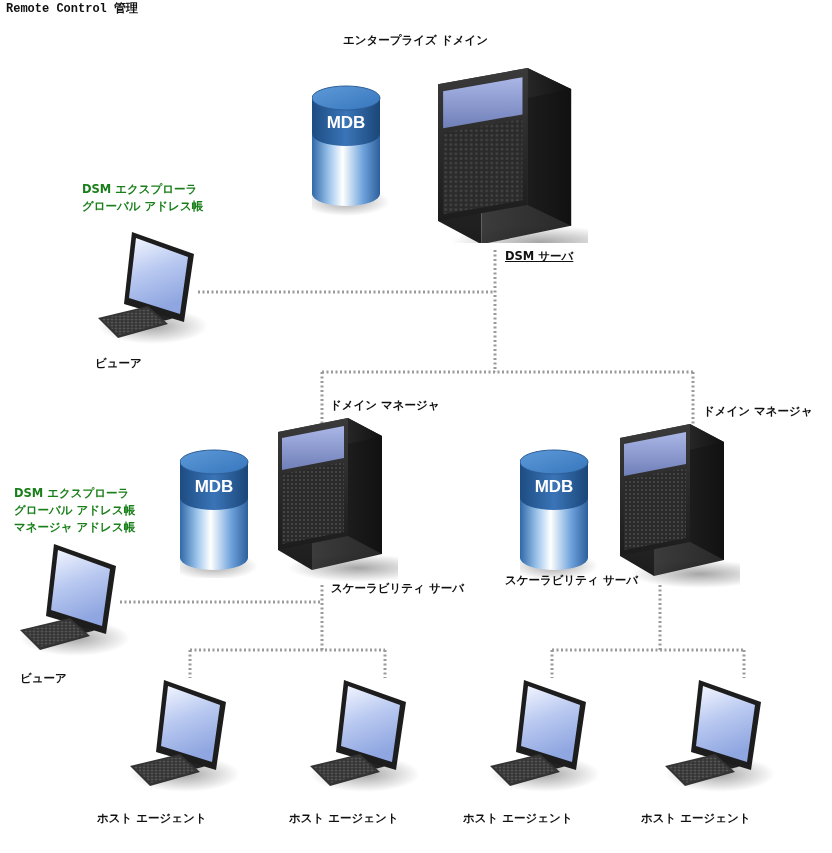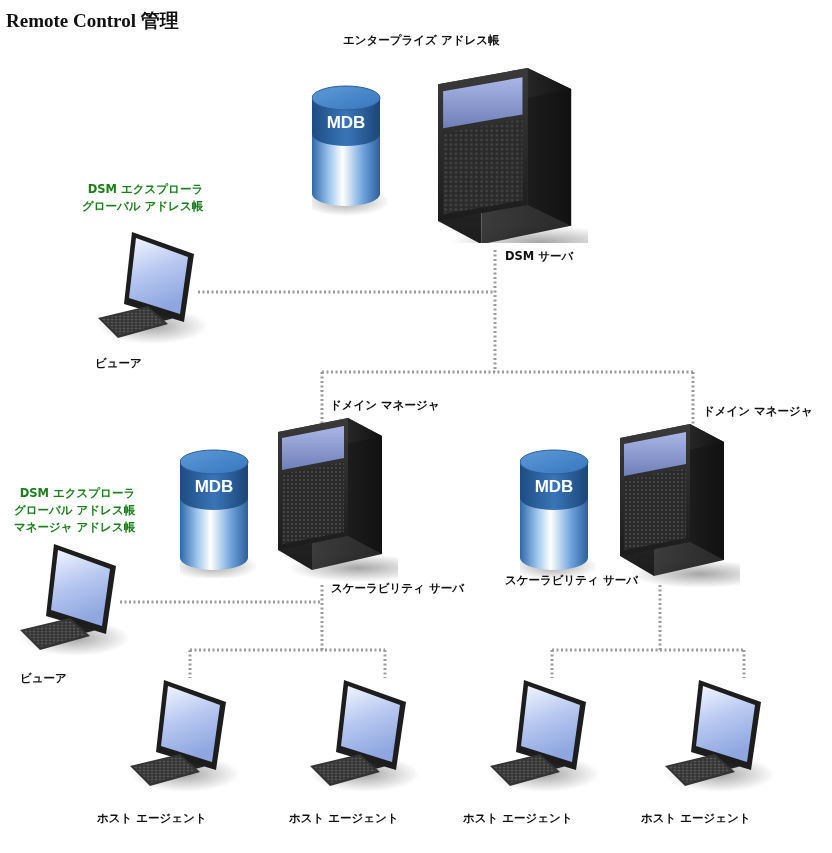--- a/index.html
+++ b/index.html
@@ -1,19 +1,19 @@
 <!DOCTYPE html>
 <html><head>
 <meta charset="utf-8">
 <style>
   html, body { margin: 0; padding: 0; background: #ffffff; }
   body { width: 832px; height: 853px; position: relative; overflow: hidden; font-family: "DejaVu Sans", "Liberation Sans", sans-serif; }
-  .title { position: absolute; left: 6px; top: 8px; font-size: 19px; font-weight: bold; color: #111; font-family: Liberation Serif, serif; }
+  .title { position: absolute; left: 6px; top: 0; font-size: 12px; font-weight: bold; color: #111; font-family: Liberation Mono, monospace; }
   .lbl { position: absolute; font-size: 11.5px; font-weight: bold; color: #111; white-space: nowrap; line-height: 17px; }
-  .lbl.green { color: #1a7f1a; text-align: right; }
+  .lbl.green { color: #1a7f1a; text-align: left; }
   svg.wires { position: absolute; left: 0; top: 0; }
   .node { position: absolute; }
 </style>
 </head>
 <body>
 
 <svg width="0" height="0" style="position:absolute">
   <defs>
     <linearGradient id="dbSide" x1="0" x2="1" y1="0" y2="0">
       <stop offset="0" stop-color="#2f68a8"></stop>
@@ -105,31 +105,31 @@
     <path d="M190,650 L385,650"></path>
     <path d="M190,650 L190,678"></path>
     <path d="M385,650 L385,678"></path>
     <path d="M660,585 L660,650"></path>
     <path d="M552,650 L744,650"></path>
     <path d="M552,650 L552,678"></path>
     <path d="M744,650 L744,678"></path>
   </g>
 </svg>
 
-<div class="lbl" style="left:343px; top:32px;">エンタープライズ アドレス帳</div>
+<div class="lbl" style="left:343px; top:32px;">エンタープライズ ドメイン</div>
 <svg class="node" style="left:312px; top:84px;" width="100" height="140">
   <use href="#db"></use>
   <text x="34" y="44" text-anchor="middle" fill="#fff" font-family="Liberation Sans, sans-serif" font-weight="bold" font-size="17">MDB</text>
 </svg>
 <svg class="node" style="left:438px; top:68px;" width="150" height="175">
   <g transform="scale(1.28,1.16)">
       <use href="#server"></use>
     </g>
 </svg>
-<div class="lbl" style="left:505px; top:248px;">DSM サーバ</div>
+<div class="lbl" style="left:505px; top:248px;text-decoration:underline;">DSM サーバ</div>
 
 <div class="lbl green" style="left:82px; top:181px;">
   <div>DSM エクスプローラ</div>
   <div>グローバル アドレス帳</div>
 </div>
 <svg class="node" style="left:98px; top:228px;" width="120" height="120">
   <use href="#pc"></use>
 </svg>
 <div class="lbl" style="left:95px; top:355px;">ビューア</div>
 

